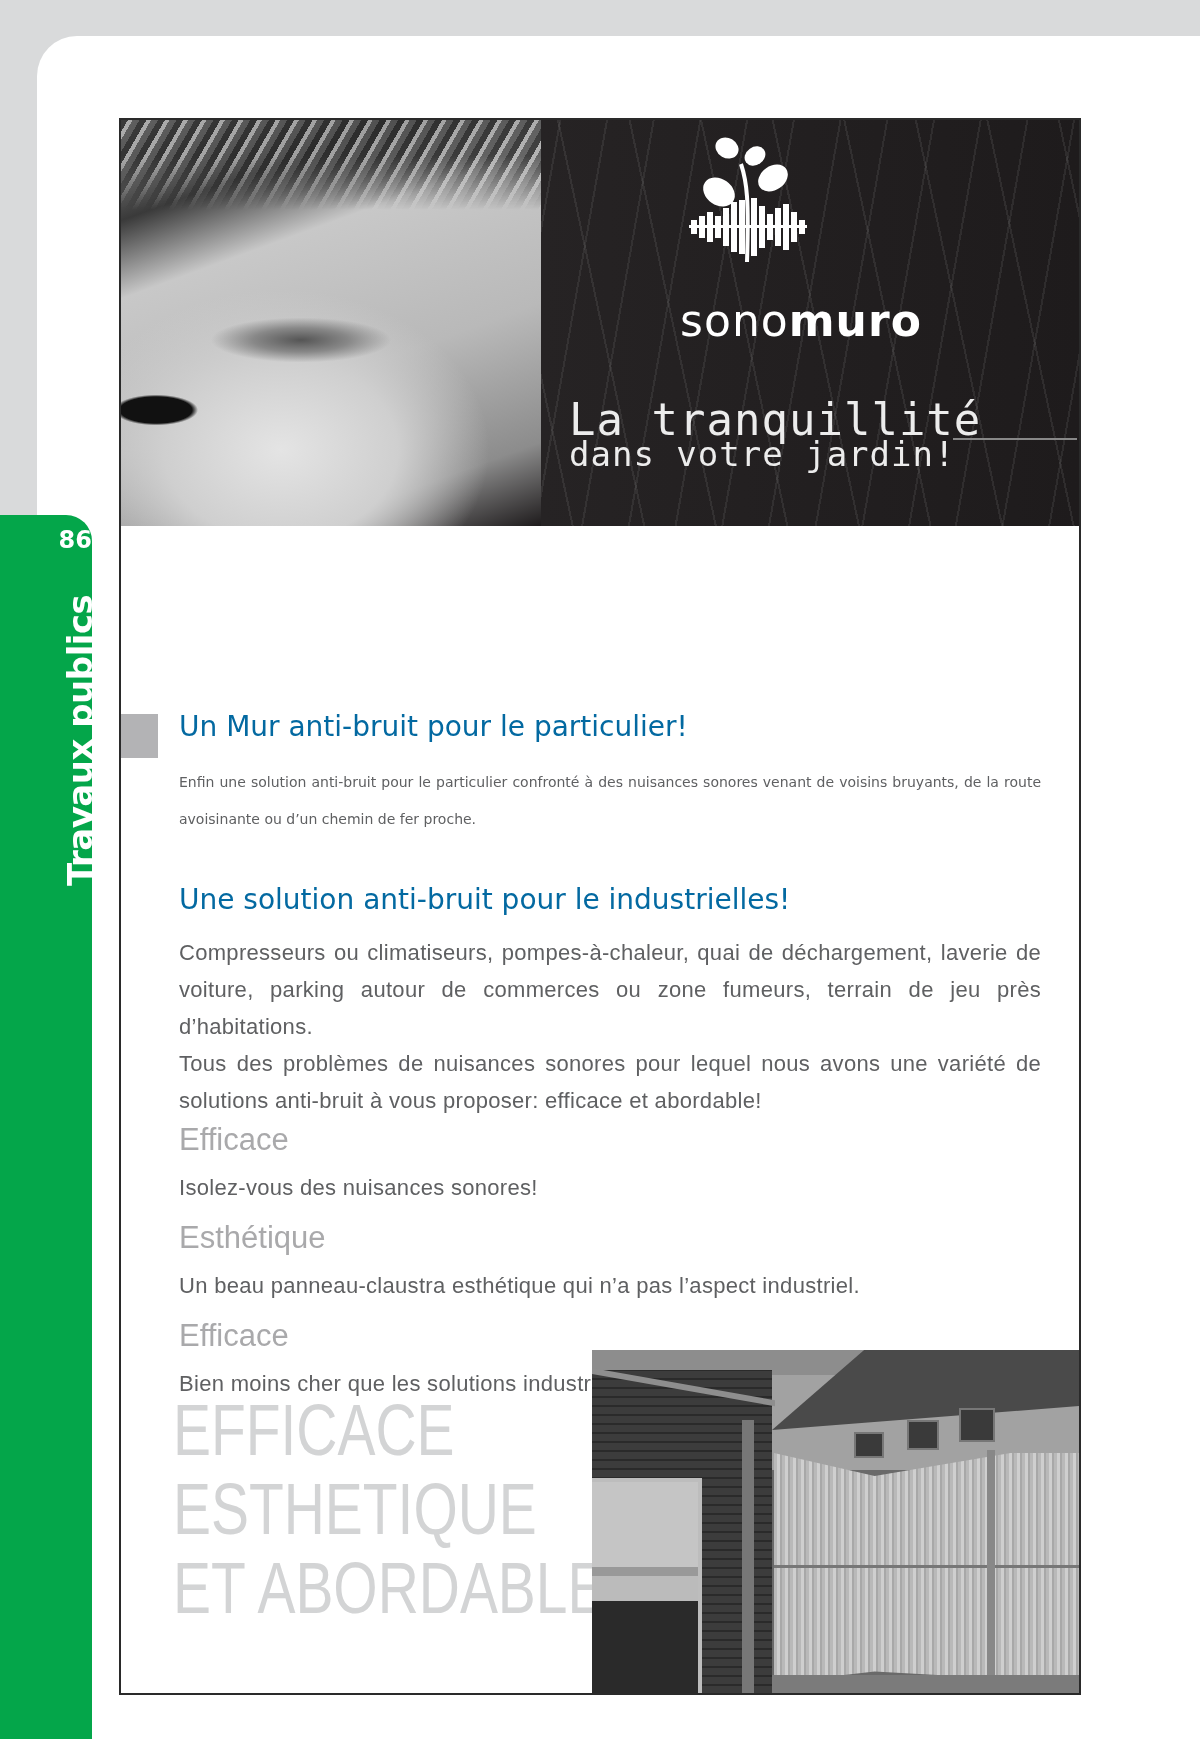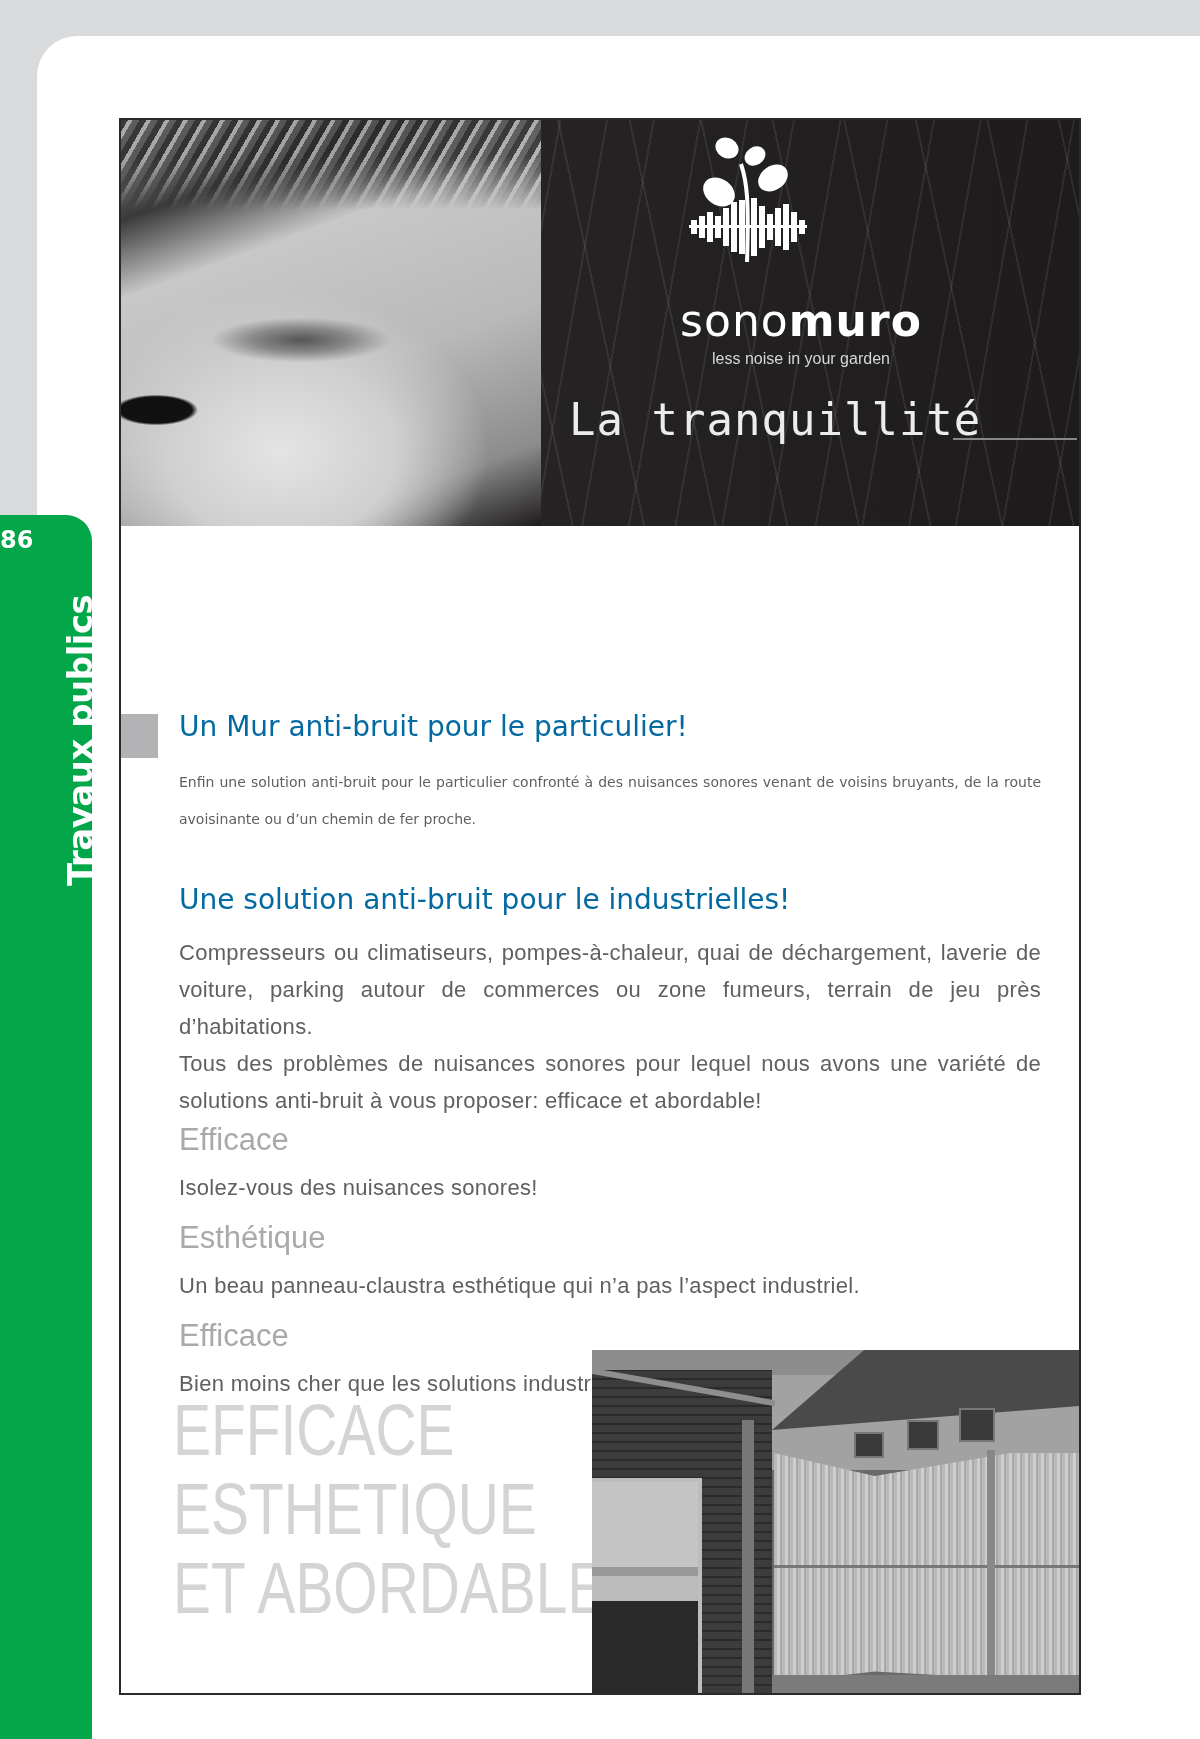--- a/index.html
+++ b/index.html
@@ -10,21 +10,21 @@
   }
   .page {
     position: absolute; left: 37px; top: 36px; width: 1163px; height: 1703px;
     background: #ffffff; border-top-left-radius: 40px;
   }
   .side-tab {
     position: absolute; left: 0; top: 515px; width: 92px; height: 1224px;
     background: #04a64a; border-top-right-radius: 26px;
   }
   .page-number {
-    position: absolute; left: 0; top: 526px; width: 92px; text-align: left;
+    position: absolute; left: 0; top: 526px; width: 92px; text-align: right;
     color: #ffffff; font-family: "DejaVu Sans", sans-serif; font-weight: bold; font-size: 24px;
   }
   .section-label {
     position: absolute; left: 60px; top: 886px; transform-origin: 0 0; transform: rotate(-90deg);
     color: #ffffff; font-family: "DejaVu Sans", sans-serif; font-weight: bold; font-size: 34px;
     white-space: nowrap; letter-spacing: -0.5px;
   }
   .ad-box {
     position: absolute; left: 119px; top: 118px; width: 958px; height: 1573px;
     border: 2px solid #2a2a2a; background: #fff; overflow: hidden;
@@ -167,23 +167,23 @@
         <rect x="86" y="78" width="6" height="38"></rect>
           <rect x="94" y="74" width="6" height="46"></rect>
         <rect x="102" y="82" width="6" height="30"></rect>
           <rect x="110" y="90" width="6" height="14"></rect>
       </g>
     </svg>
 
     <div class="brand-name">
       <span class="light">sono</span><span class="bold">muro</span>
     </div>
-    <div class="tagline">less noise in your garden</div>
     <div class="headline-1">La tranquillité</div>
     <div class="headline-rule"></div>
+    <div class="headline-2">dans votre jardin!</div>
   </div>
 
   <div class="content">
     <div class="marker" style="top:188px"></div>
     <div class="h2" style="top:184px">Un Mur anti-bruit pour le particulier!</div>
     <div class="p" style="top:238px">Enfin une solution anti-bruit pour le particulier confronté à des nuisances sonores venant de voisins bruyants, de la route avoisinante ou d’un chemin de fer proche.</div>
 
     <div class="h2" style="top:357px">Une solution anti-bruit pour le industrielles!</div>
     <div class="p narrow" style="top:408px">Compresseurs ou climatiseurs, pompes-à-chaleur, quai de déchargement, laverie de voiture, parking autour de commerces ou zone fumeurs, terrain de jeu près d’habitations.</div>
     <div class="p narrow" style="top:519px">Tous des problèmes de nuisances sonores pour lequel nous avons une variété de solutions anti-bruit à vous proposer: efficace et abordable!</div>

